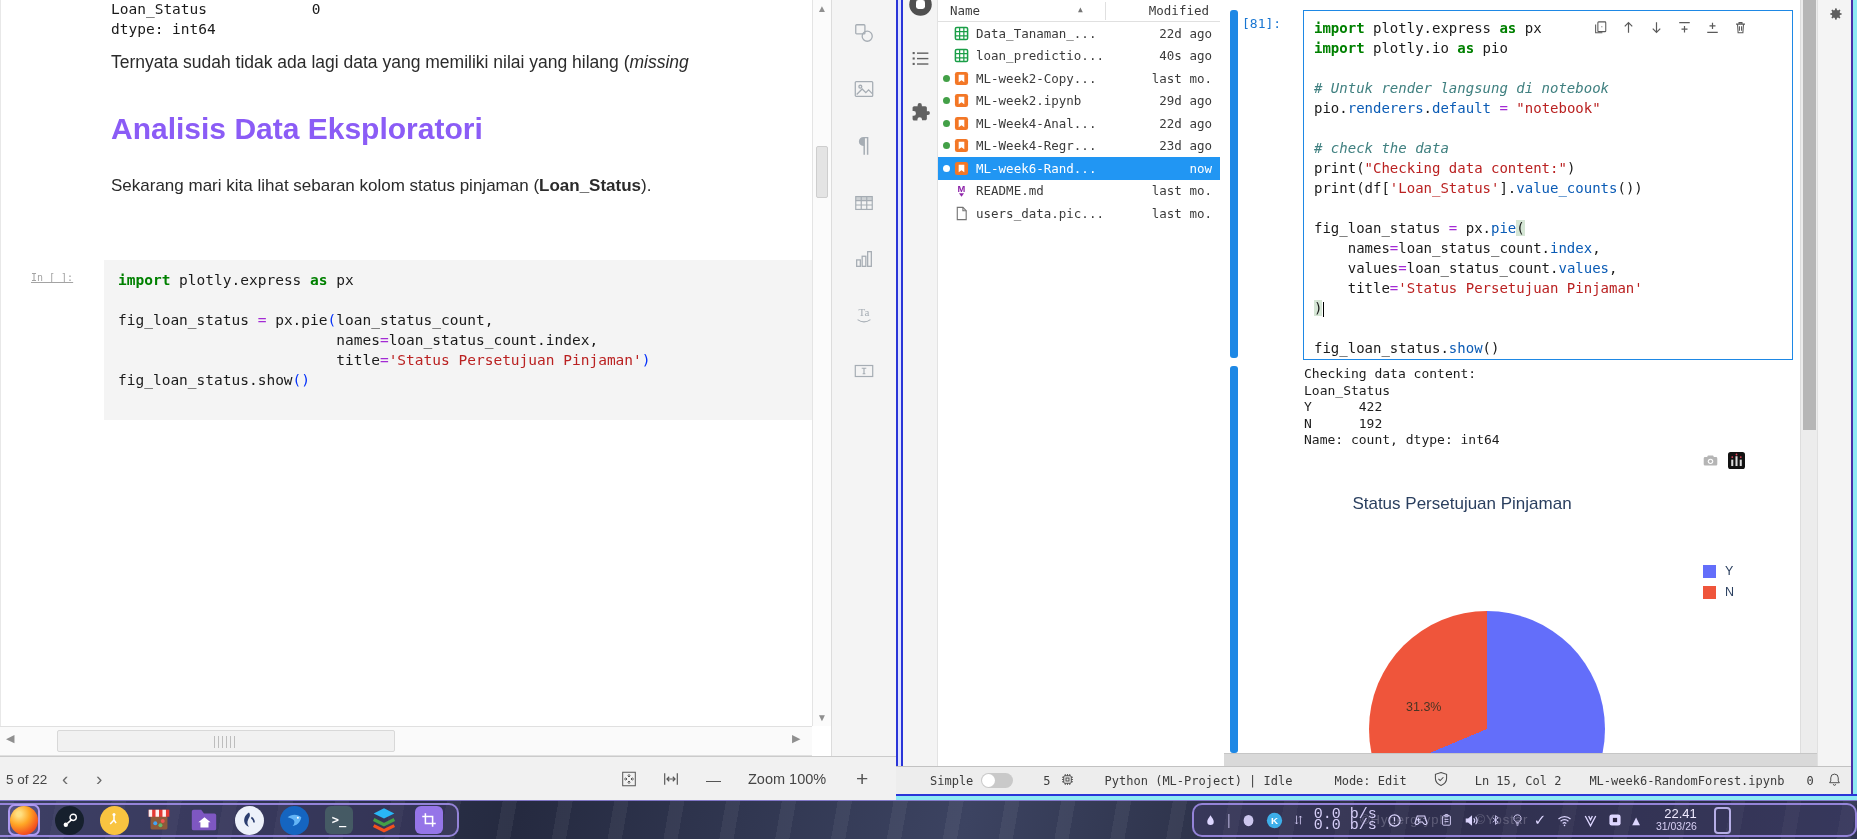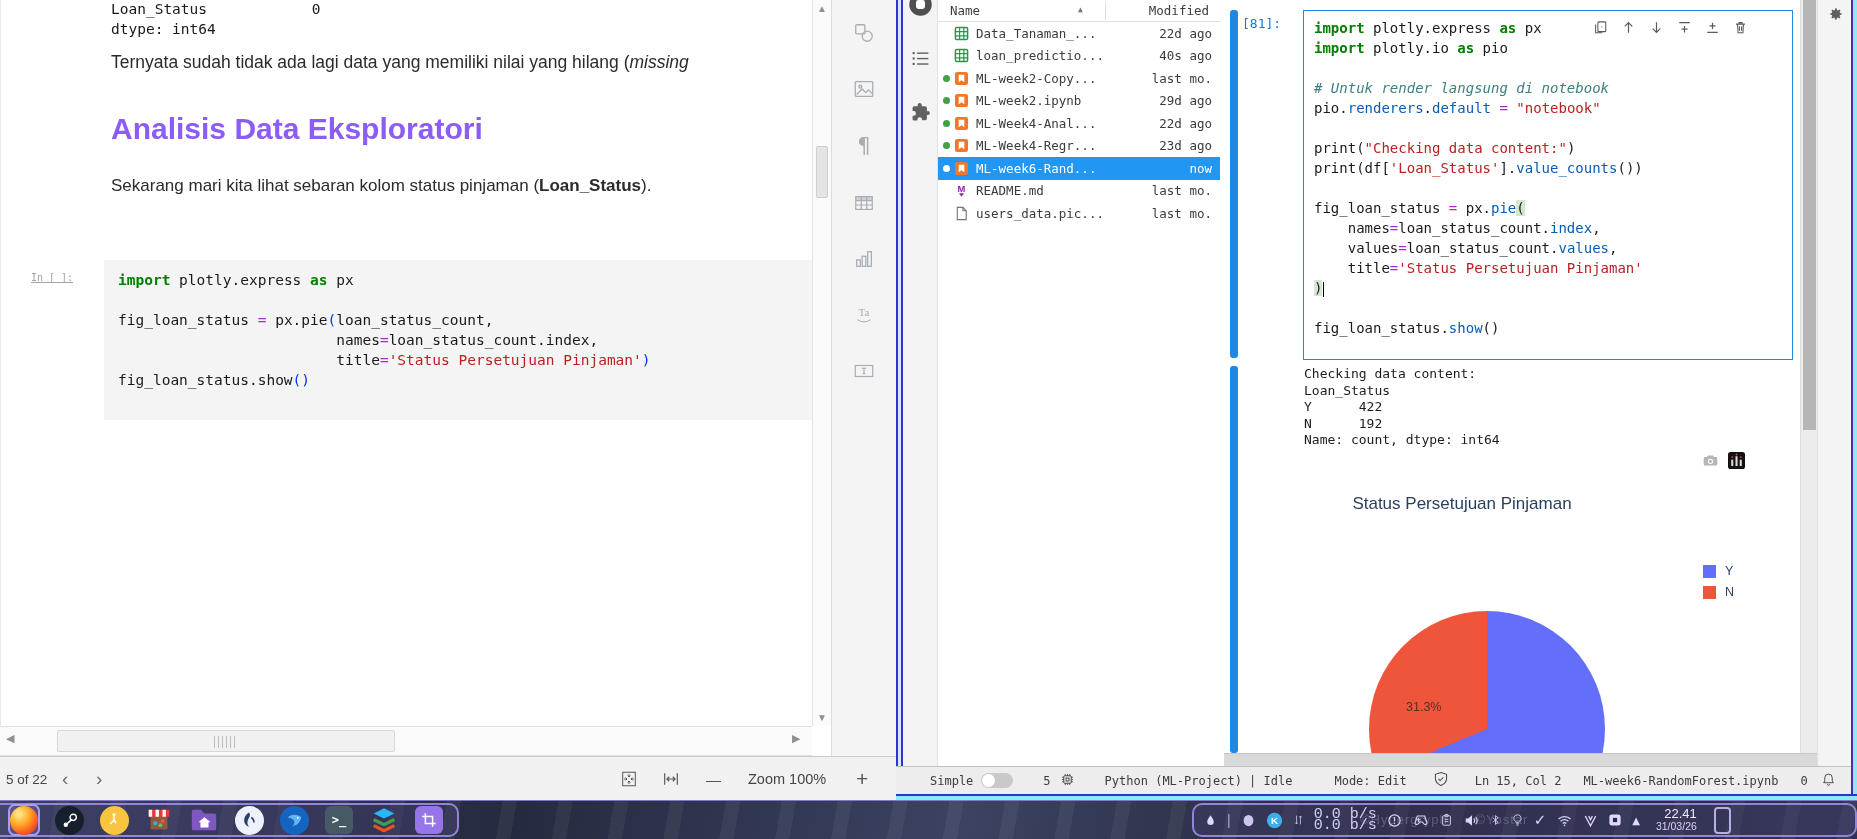--- a/index.html
+++ b/index.html
@@ -344,20 +344,21 @@
       <div class="abs collapser" style="top:10px;height:348px"></div>
       <div class="abs nb-prompt mono">[81]:</div>
       <div class="abs nb-cell">
         <div>
             <div class="code-line"><span class="tk-kw">import</span><span class="tk-pl"> plotly.express </span><span class="tk-kw">as</span><span class="tk-pl"> px</span></div>
             <div class="code-line"><span class="tk-kw">import</span><span class="tk-pl"> plotly.io </span><span class="tk-kw">as</span><span class="tk-pl"> pio</span></div>
             <div class="code-line"></div>
             <div class="code-line"><span class="tk-cm"># Untuk render langsung di notebook</span></div>
             <div class="code-line"><span class="tk-pl">pio.</span><span class="tk-prop">renderers</span><span class="tk-pl">.</span><span class="tk-prop">default</span><span class="tk-pl"> </span><span class="tk-op">=</span><span class="tk-pl"> </span><span class="tk-str">"notebook"</span></div>
             <div class="code-line"></div>
+            <div class="code-line"><span class="tk-cm"># check the data</span></div>
             <div class="code-line"><span class="tk-pl">print(</span><span class="tk-str">"Checking data content:"</span><span class="tk-pl">)</span></div>
             <div class="code-line"><span class="tk-pl">print(df[</span><span class="tk-str">'Loan_Status'</span><span class="tk-pl">].</span><span class="tk-prop">value_counts</span><span class="tk-pl">())</span></div>
             <div class="code-line"></div>
             <div class="code-line"><span class="tk-pl">fig_loan_status </span><span class="tk-op">=</span><span class="tk-pl"> px.</span><span class="tk-prop">pie</span><span class="tk-brhl">(</span></div>
             <div class="code-line"><span class="tk-pl">    names</span><span class="tk-op">=</span><span class="tk-pl">loan_status_count.</span><span class="tk-prop">index</span><span class="tk-pl">,</span></div>
             <div class="code-line"><span class="tk-pl">    values</span><span class="tk-op">=</span><span class="tk-pl">loan_status_count.</span><span class="tk-prop">values</span><span class="tk-pl">,</span></div>
             <div class="code-line"><span class="tk-pl">    title</span><span class="tk-op">=</span><span class="tk-str">'Status Persetujuan Pinjaman'</span></div>
             <div class="code-line"><span class="tk-brhl">)</span><span class="tk-cur"></span></div>
             <div class="code-line"></div>
             <div class="code-line"><span class="tk-pl">fig_loan_status.</span><span class="tk-prop">show</span><span class="tk-pl">()</span></div>
@@ -455,21 +456,21 @@
             <rect x="8" y="8" width="4" height="4"></rect>
             <path d="M7 5V2.8M10 5V2.8M13 5V2.8M7 17.2V15M10 17.2V15M13 17.2V15M5 7H2.8M5 10H2.8M5 13H2.8M17.2 7H15M17.2 10H15M17.2 13H15"></path>
           </svg></span>
       <span style="margin-left:30px">Python (ML-Project) | Idle</span>
       <span style="margin-left:42px">Mode: Edit</span>
       <span style="margin-left:26px;color:#4a4a4a"><svg viewBox="0 0 20 20" width="16" height="16" fill="none" stroke="currentColor" stroke-width="1.3">
             <path d="M10 1.8l7 2.4v5c0 4.3-3 7.4-7 8.8-4-1.4-7-4.5-7-8.8v-5z"></path>
             <path d="M6.8 9.8l2.2 2.2 4-4.2"></path>
           </svg></span>
       <span style="margin-left:26px">Ln 15, Col 2</span>
-      <span style="margin-left:22px">ML-week6-RandomForest.ipynb</span>
+      <span style="margin-left:28px">ML-week6-RandomForest.ipynb</span>
       <span style="margin-left:22px">0</span>
       <span style="margin-left:13px;color:#4a4a4a"><svg viewBox="0 0 20 20" width="15" height="15" fill="none" stroke="currentColor" stroke-width="1.3">
             <path d="M10 2.8a5 5 0 0 0-5 5v4L3.5 14.3h13L15 11.8v-4a5 5 0 0 0-5-5z"></path>
             <path d="M8.5 16.3a1.5 1.5 0 0 0 3 0"></path>
           </svg></span>
     </div>
 
     <div class="abs jl-br"></div>
     <div class="abs jl-bb"></div>
   </div>

